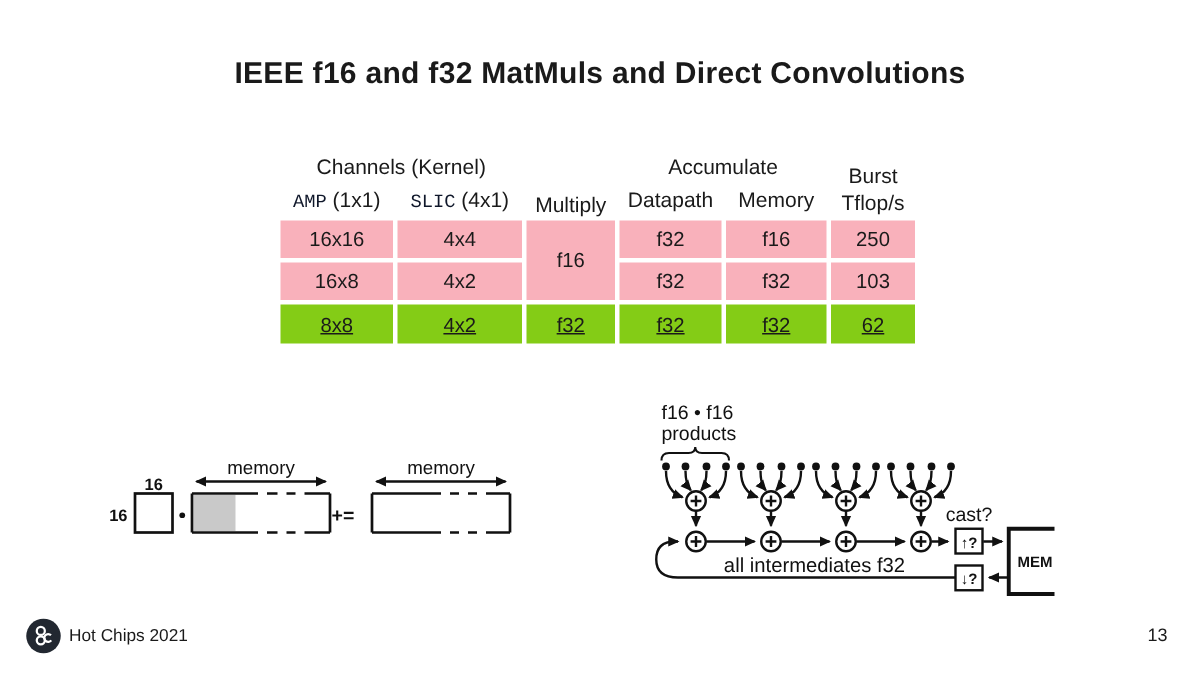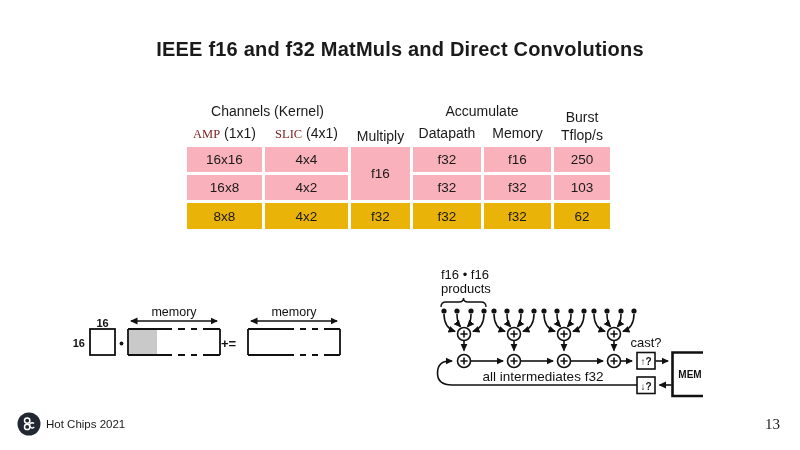--- a/index.html
+++ b/index.html
@@ -19,35 +19,35 @@
     border-collapse:separate; border-spacing:3px;
     font-size:13.5px;
   }
   table.spec th { font-weight:normal; font-size:14px; padding:0; text-align:center; }
   table.spec td { text-align:center; padding:0;margin-top:28px; }
   .hdr-top   { height:20px; vertical-align:bottom;margin-top:36px; }
   .hdr-sub   { height:22px; vertical-align:middle; }
   .row-body  { height:25px; }
   .row-body3 { height:26px; }
   .pink { background:#F9B1BB; }
-  .cyan { background:#eab308; }
+  .cyan { background:#84cc16;text-decoration:underline; }
   .mono {
-    font-family:Liberation Serif, serif;
-    color:#7f1d1d; font-size:12.5px;
+    font-family:Liberation Mono, monospace;
+    color:#0f172a; font-size:12.5px;
   }
   .burst { line-height:1.25; }
   
   svg { font-family:"Liberation Sans", sans-serif; }
   svg text { fill:#111; }
   .stk  { stroke:#111; fill:none; stroke-width:1.8; }
   .stk2 { stroke:#111; fill:none; stroke-width:1.6; }
   .thick{ stroke:#111; fill:none; stroke-width:2.6; }
   
   .footer-event { position:absolute; left:46px; top:418px; font-size:11.5px; }
-  .page-num     { position:absolute; left:765px; top:416px; font-size:15px;font-family:Liberation Serif, serif; }
+  .page-num     { position:absolute; left:765px; top:416px; font-size:12px; }
   .logo { position:absolute; left:17px; top:412px; }
 </style>
 </head>
 <body>
 
 <div class="slide">
 
   <h1 class="title">IEEE f16 and f32 MatMuls and Direct Convolutions</h1>
 
   <table class="spec">

